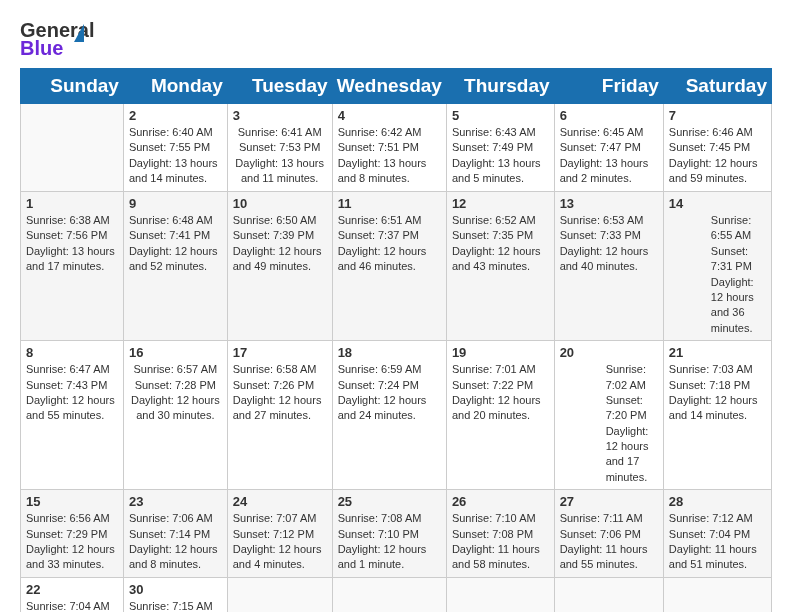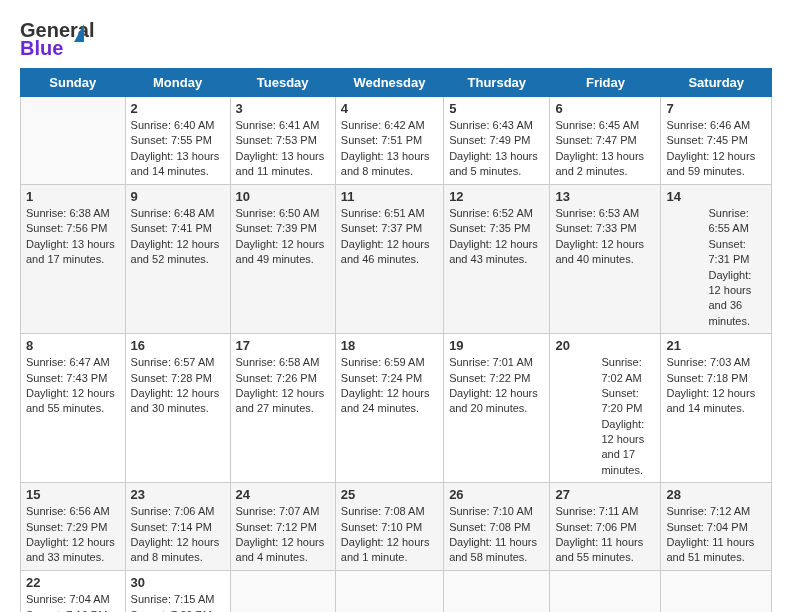--- a/index.html
+++ b/index.html
@@ -34,24 +34,24 @@
       color: #555;
     }
     table {
       width: 100%;
       border-collapse: collapse;
       font-size: 11px;
     }
     thead tr th {
       background: #1a6faf;
       color: #fff;
-      font-size: 13px;
+      font-size: 19px;
       font-weight: bold;
       padding: 6px 4px;
-      text-align: center;
+      text-align: right;
       border: 1px solid #1a6faf;
     }
     tbody tr td {
       border: 1px solid #ccc;
       vertical-align: top;
       padding: 4px 5px;
       width: 113px;
       height: 88px;
       background: #fff;
     }
@@ -110,21 +110,21 @@
         <td class="empty"></td>
         <td>
           <span class="day-num">2</span>
           <div class="day-info" style="white-space: pre-line;">Sunrise: 6:40 AM
 Sunset: 7:55 PM
 Daylight: 13 hours
 and 14 minutes.</div>
         </td>
         <td>
           <span class="day-num">3</span>
-          <div class="day-info" style="white-space: pre-line;">Sunrise: 6:41 AM
+          <div class="day-info" style="white-space: pre-line; text-align: center;">Sunrise: 6:41 AM
 Sunset: 7:53 PM
 Daylight: 13 hours
 and 11 minutes.</div>
         </td>
         <td>
           <span class="day-num">4</span>
           <div class="day-info" style="white-space: pre-line;">Sunrise: 6:42 AM
 Sunset: 7:51 PM
 Daylight: 13 hours
 and 8 minutes.</div>
@@ -205,21 +205,21 @@
       <tr>
         <td>
           <span class="day-num">8</span>
           <div class="day-info" style="white-space: pre-line;">Sunrise: 6:47 AM
 Sunset: 7:43 PM
 Daylight: 12 hours
 and 55 minutes.</div>
         </td>
         <td>
           <span class="day-num">16</span>
-          <div class="day-info" style="white-space: pre-line;">Sunrise: 6:57 AM
+          <div class="day-info" style="white-space: pre-line; text-align: center;">Sunrise: 6:57 AM
 Sunset: 7:28 PM
 Daylight: 12 hours
 and 30 minutes.</div>
         </td>
         <td>
           <span class="day-num">17</span>
           <div class="day-info" style="white-space: pre-line;">Sunrise: 6:58 AM
 Sunset: 7:26 PM
 Daylight: 12 hours
 and 27 minutes.</div>

